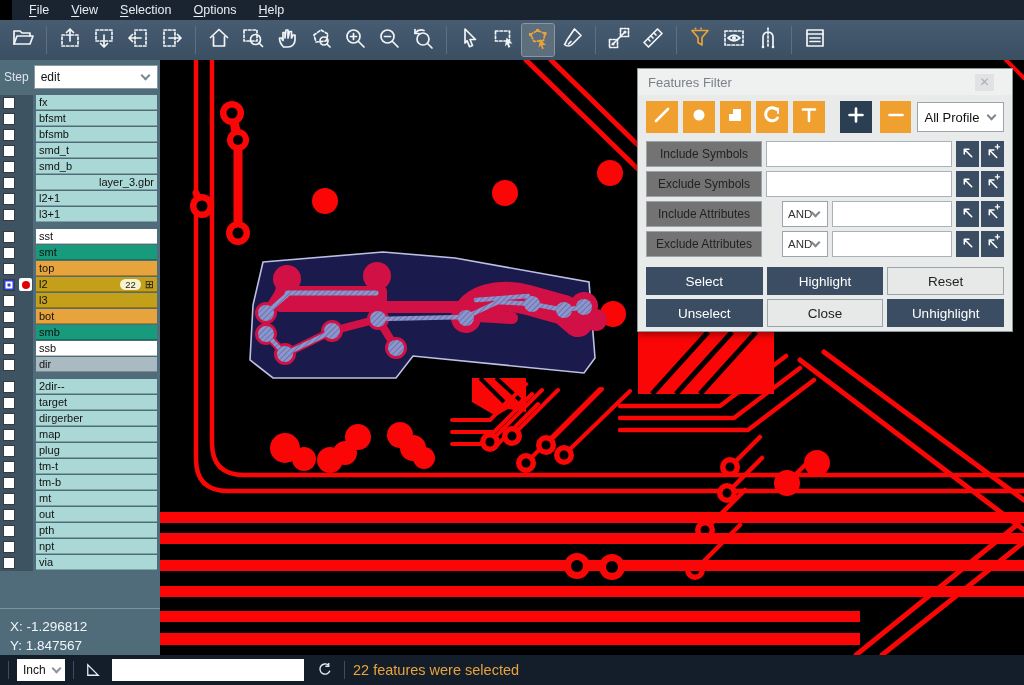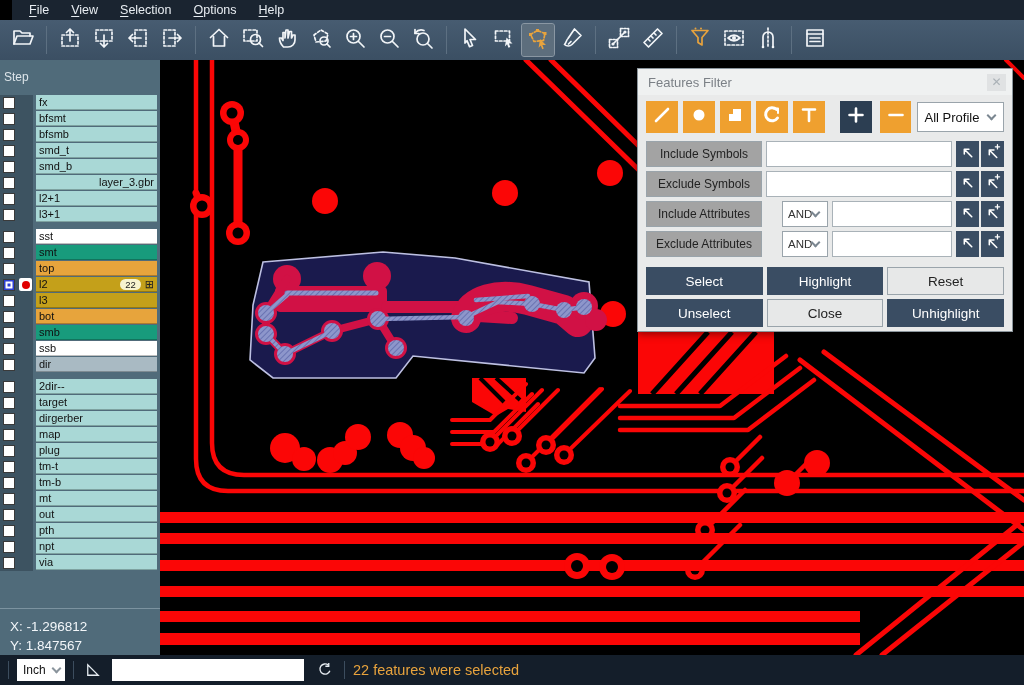--- a/index.html
+++ b/index.html
@@ -55,34 +55,34 @@
   .canvas{position:absolute;left:160px;top:60px;width:864px;height:595px;background:#000;z-index:10;}
   .tr{stroke:var(--red);fill:none;stroke-linecap:round;stroke-linejoin:round;}
   .fr{fill:var(--red);}
   .cr{fill:var(--crimson);}
   .scr{stroke:var(--crimson);fill:none;stroke-linecap:round;stroke-linejoin:round;}
   .hole{fill:#000;}
 
   
   .dialog{position:absolute;left:637px;top:68px;width:376px;height:264px;background:#e9eaea;
     border:1px solid #8b959c;z-index:40;box-shadow:0 2px 8px rgba(0,0,0,.45);display:flex;flex-direction:column;}
-  .dlg-title{height:26px;background:#eff1f1;display:flex;align-items:center;padding:0 6px 0 10px;flex:none;}
+  .dlg-title{height:26px;background:#eff1f1;display:flex;align-items:center;padding:0 18px 0 10px;flex:none;}
   .dlg-title .t{flex:1;font-size:13px;color:#7b8086;}
   .dlg-close{width:19px;height:17px;background:#e0e2e3;color:#aab1b6;font-size:12px;display:flex;align-items:center;justify-content:center;}
   .dlg-body{padding:6px 8px 8px 8px;display:flex;flex-direction:column;flex:1;}
   .ftypes{display:flex;align-items:center;margin-bottom:8px;}
   .fbtn{width:32px;height:32px;margin-right:5px;display:flex;align-items:center;justify-content:center;background:var(--orange);}
   .fbtn svg{width:20px;height:20px;}
   .fbtn.dark{background:var(--navy2);margin-left:10px;}
   .fbtn.orange2{margin-left:3px;}
   .profile{margin-left:auto;margin-right:0;width:88px;height:30px;background:#fff;border:1px solid #9aa4ab;
     display:flex;align-items:center;padding-left:7px;}
   .profile .val{flex:1;font-size:13px;color:#111;}
   .frow{display:flex;align-items:center;margin-bottom:4px;height:26px;}
-  .flabel{width:116px;height:26px;background:#a3a3a3;border:1px solid #9aa4ab;font-size:12px;color:#222;
+  .flabel{width:116px;height:26px;background:#737373;border:1px solid #9aa4ab;font-size:12px;color:#222;
     display:flex;align-items:center;justify-content:center;flex:none;}
   .fop{width:46px;height:26px;background:#fff;border:1px solid #9aa4ab;margin-left:20px;display:flex;align-items:center;padding-left:5px;flex:none;}
   .fop .val{flex:1;font-size:11.5px;color:#333;}
   .finput{flex:1;height:26px;background:#fff;border:1px solid #a9b2b8;margin:0 4px;font-size:12px;padding:0 5px;min-width:0;}
   .navbtn{width:23px;height:26px;background:var(--navy);display:flex;align-items:center;justify-content:center;flex:none;}
   .navbtn + .navbtn{margin-left:2px;}
   .navbtn svg{width:17px;height:17px;}
   .actions{margin-top:6px;display:grid;grid-template-columns:1fr 1fr 1fr;gap:4px;}
   .abtn{height:28px;font-size:13.5px;display:flex;align-items:center;justify-content:center;}
   .abtn.dark{background:var(--navy);color:#fff;}
@@ -260,20 +260,24 @@
       <span><svg viewBox="0 0 24 24" fill="none" stroke="currentColor" stroke-width="1.7" stroke-linecap="round" stroke-linejoin="round">
           <rect x="4" y="4" width="16" height="16"></rect>
           <path d="M4 8 h16 M7 12 h10 M7 15.5 h10"></path>
         </svg></span>
     </div>
   </div>
 
 <div class="sidebar">
   <div class="step-row">
     <span class="step-label">Step</span>
+    <div class="step-select">
+      <span class="val">edit</span>
+      <span class="chev"></span>
+    </div>
   </div>
   <div class="layers" id="layerlist">
       <div class="layer-row">
         <div class="cb"></div>
         <div class="ind"></div>
         <div class="lname" style="background: rgb(169, 216, 214);">
           <span>fx</span>
         </div>
       </div>
       <div class="layer-row">

